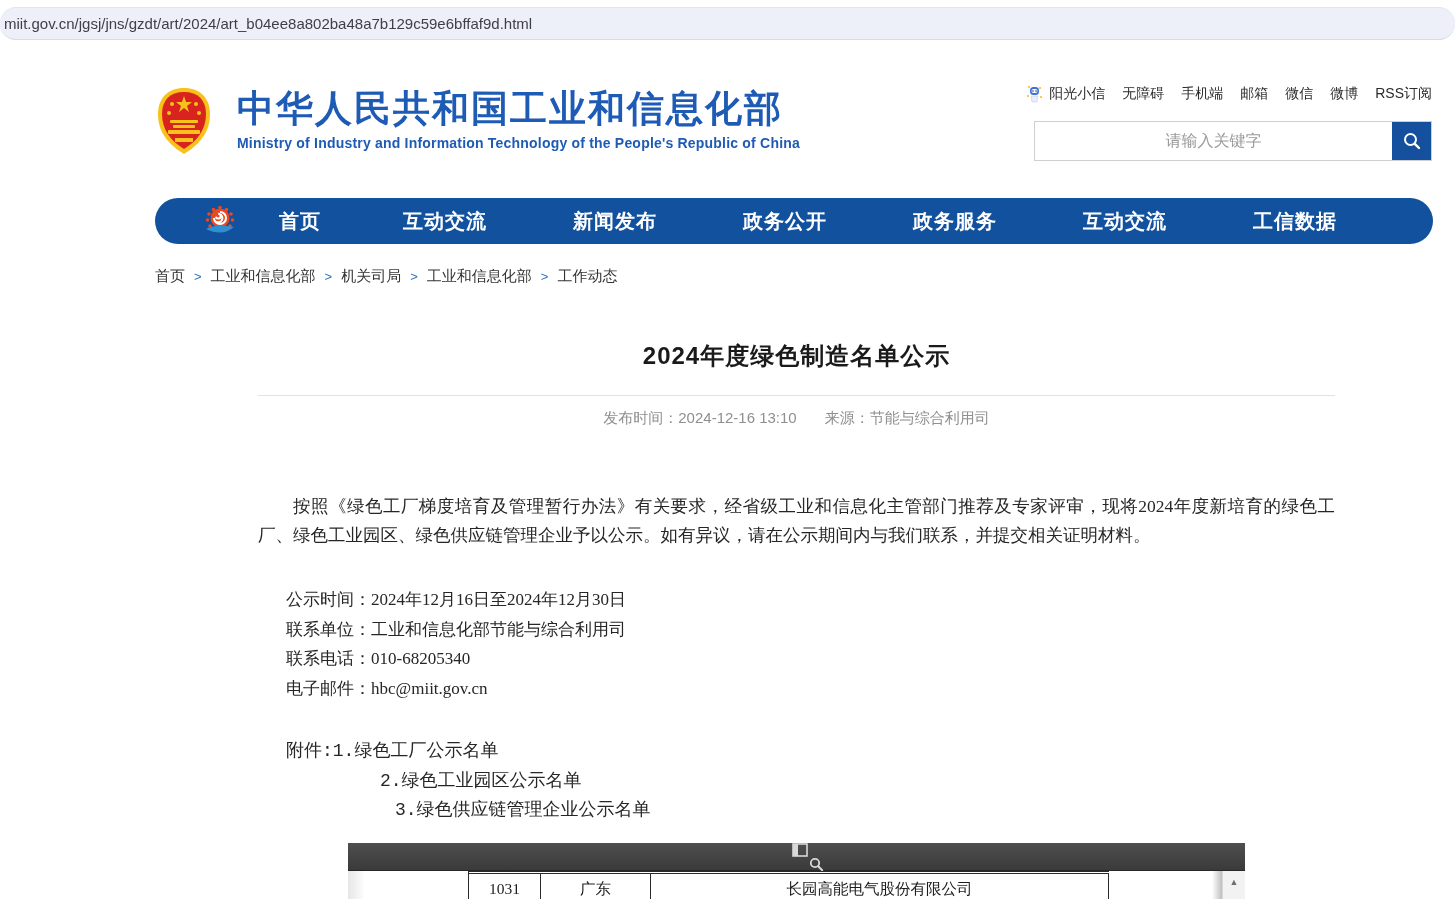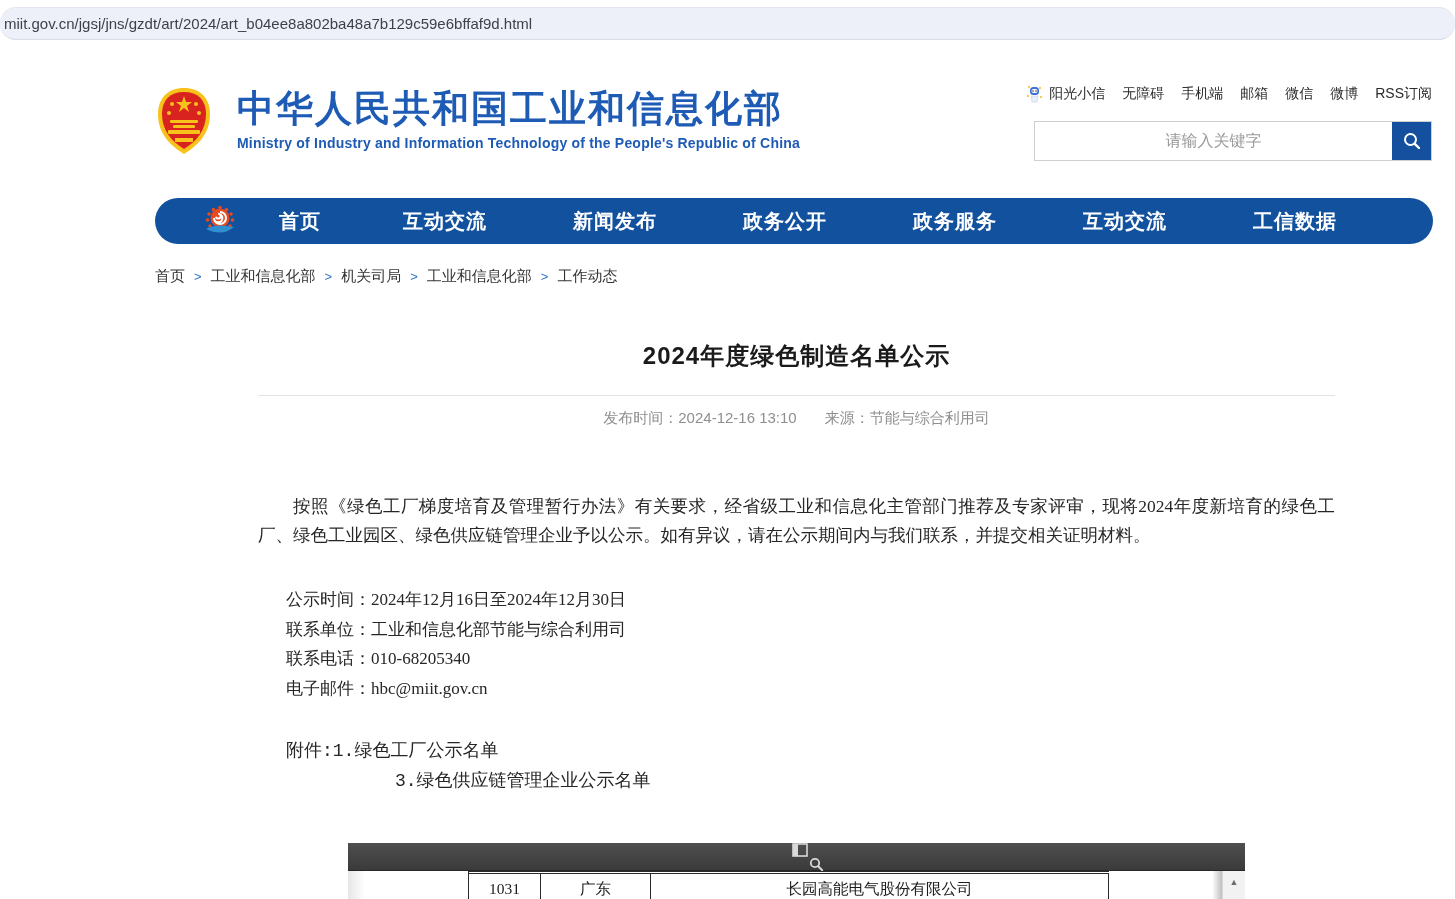--- a/index.html
+++ b/index.html
@@ -243,20 +243,21 @@
   </div>
   <p class="para serif">按照《绿色工厂梯度培育及管理暂行办法》有关要求，经省级工业和信息化主管部门推荐及专家评审，现将2024年度新培育的绿色工厂、绿色工业园区、绿色供应链管理企业予以公示。如有异议，请在公示期间内与我们联系，并提交相关证明材料。</p>
   <div class="details serif">
     <div>公示时间：2024年12月16日至2024年12月30日</div>
     <div>联系单位：工业和信息化部节能与综合利用司</div>
     <div>联系电话：010-68205340</div>
     <div>电子邮件：hbc@miit.gov.cn</div>
   </div>
   <div class="attachments serif">
     <div>附件:1.绿色工厂公示名单</div>
+    <div class="attach-indent-2">2.绿色工业园区公示名单</div>
     <div class="attach-indent-3">3.绿色供应链管理企业公示名单</div>
   </div>
 </div>
 
 <div class="pdfviewer">
   <div class="pdf-toolbar">
     <div class="tb-icon" style="margin-left:6px;">
       <svg width="16" height="14" viewBox="0 0 16 14">
         <rect x="1" y="1" width="14" height="12" fill="none" stroke="#d9d9d9" stroke-width="1.6"></rect>
         <rect x="1" y="1" width="5" height="12" fill="#d9d9d9"></rect>

